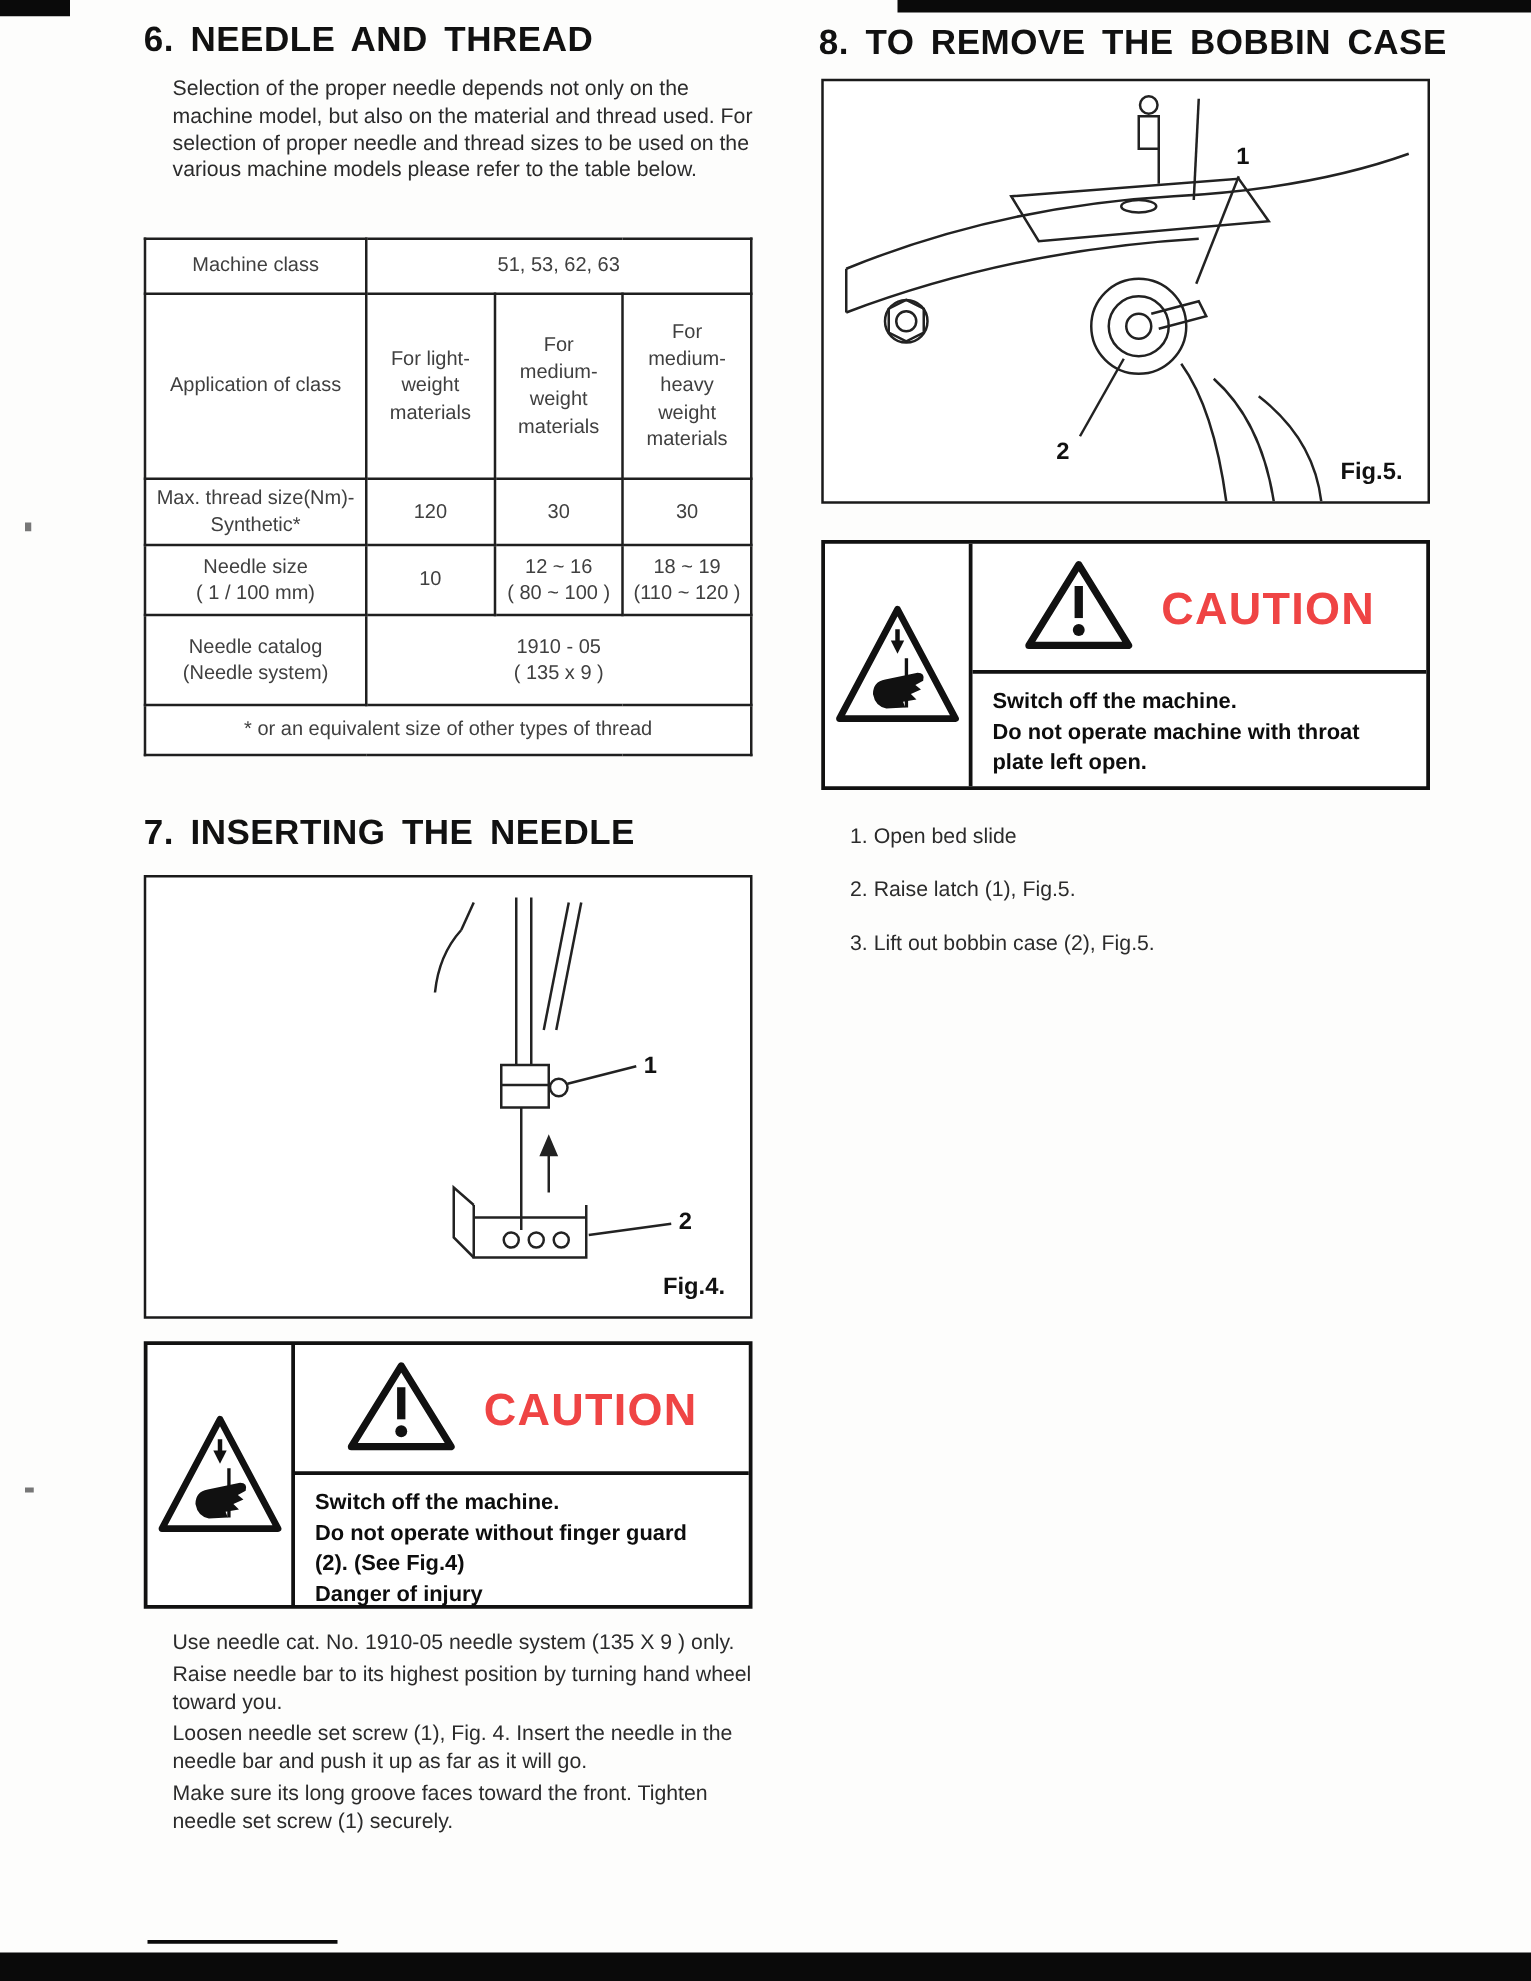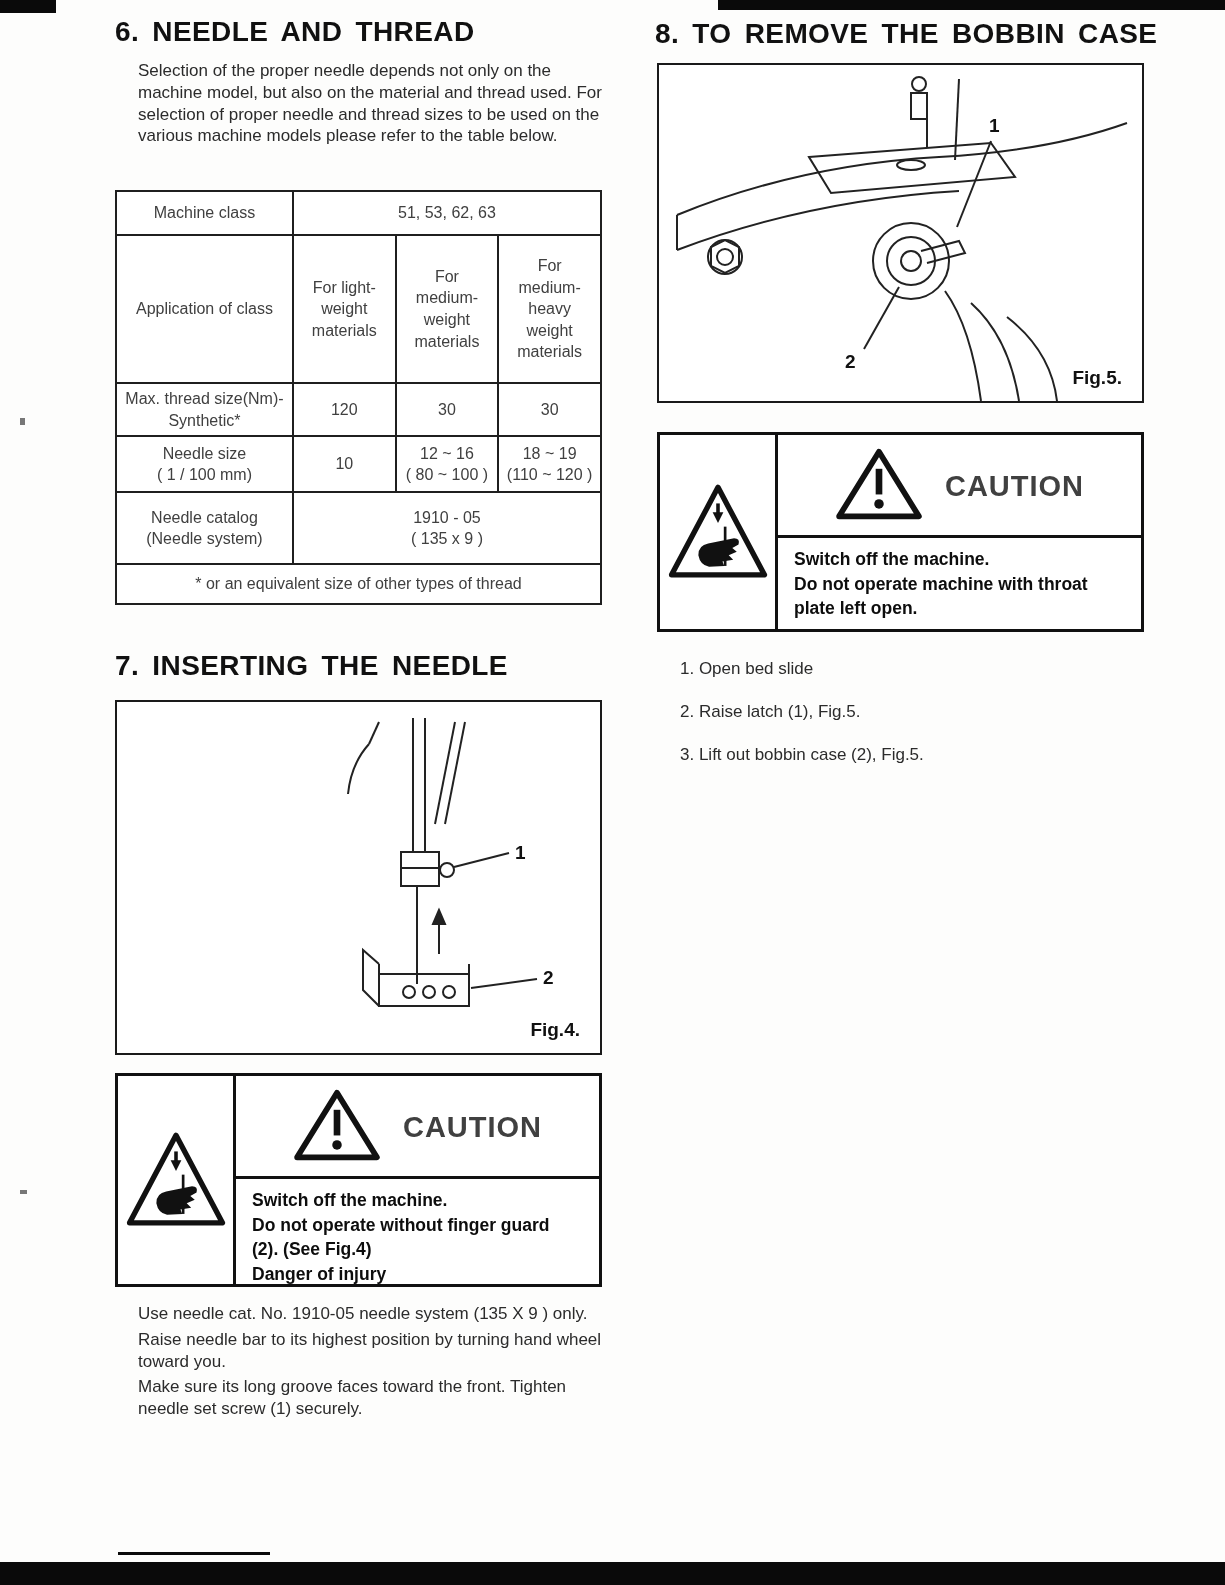--- a/index.html
+++ b/index.html
@@ -22,21 +22,21 @@
 
   .figure-box { position:absolute; border:2px solid #1a1a1a; background:#fff; }
   .figure-box svg { position:absolute; left:0; top:0; }
   .callout { position:absolute; font-size:19px; font-weight:bold; color:#111; }
   .fig-label { position:absolute; right:20px; bottom:12px; font-size:19px; font-weight:bold; color:#111; }
 
   .caution-box { position:absolute; border:3px solid #111; background:#fff; display:flex; }
   .caution-icon-cell { width:118px; border-right:3px solid #111; display:flex; align-items:center; justify-content:center; flex:0 0 118px; }
   .caution-main { flex:1; display:flex; flex-direction:column; }
   .caution-header { display:flex; align-items:center; justify-content:center; gap:22px; border-bottom:3px solid #111; padding:11px 0 9px 0; }
-  .caution-title { font-size:29px; font-weight:bold; letter-spacing:1px; color:#404040; }
+  .caution-title { font-size:36px; font-weight:bold; letter-spacing:1px; color:#ef4444; }
   .caution-body { padding:9px 16px 6px 16px; font-weight:bold; font-size:17.5px; line-height:1.4; color:#0d0d0d; white-space:pre-line; }
 
   .para-stack { position:absolute; display:flex; flex-direction:column; gap:4px; }
   .steps { position:absolute; display:flex; flex-direction:column; gap:21px; }
 </style>
 </head>
 <body>
 
 <div class="page">
 
@@ -156,20 +156,21 @@
       <div class="caution-body">Switch off the machine.
 Do not operate without finger guard
 (2). (See Fig.4)
 Danger of injury</div>
     </div>
   </div>
 
   <div class="para-stack" style="left:138px; top:1303px; width:470px;">
     <p class="para">Use needle cat. No. 1910-05 needle system (135 X 9 ) only.</p>
     <p class="para">Raise needle bar to its highest position by turning hand wheel toward you.</p>
+    <p class="para">Loosen needle set screw (1), Fig. 4.  Insert the needle in the needle bar and push it up as far as it will go.</p>
     <p class="para">Make sure its long groove faces toward the front.  Tighten needle set screw (1) securely.</p>
   </div>
 
   <h2 class="heading" style="left:655px; top:18px;">8. TO REMOVE THE BOBBIN CASE</h2>
 
   <div class="figure-box" style="left:657px; top:63px; width:487px; height:340px;">
     <svg width="483" height="336" viewBox="0 0 483 336">
       <g stroke="#222" fill="none" stroke-width="2">
         <line x1="300" y1="14" x2="296" y2="95"></line>
         <rect x="252" y="28" width="16" height="26"></rect>

